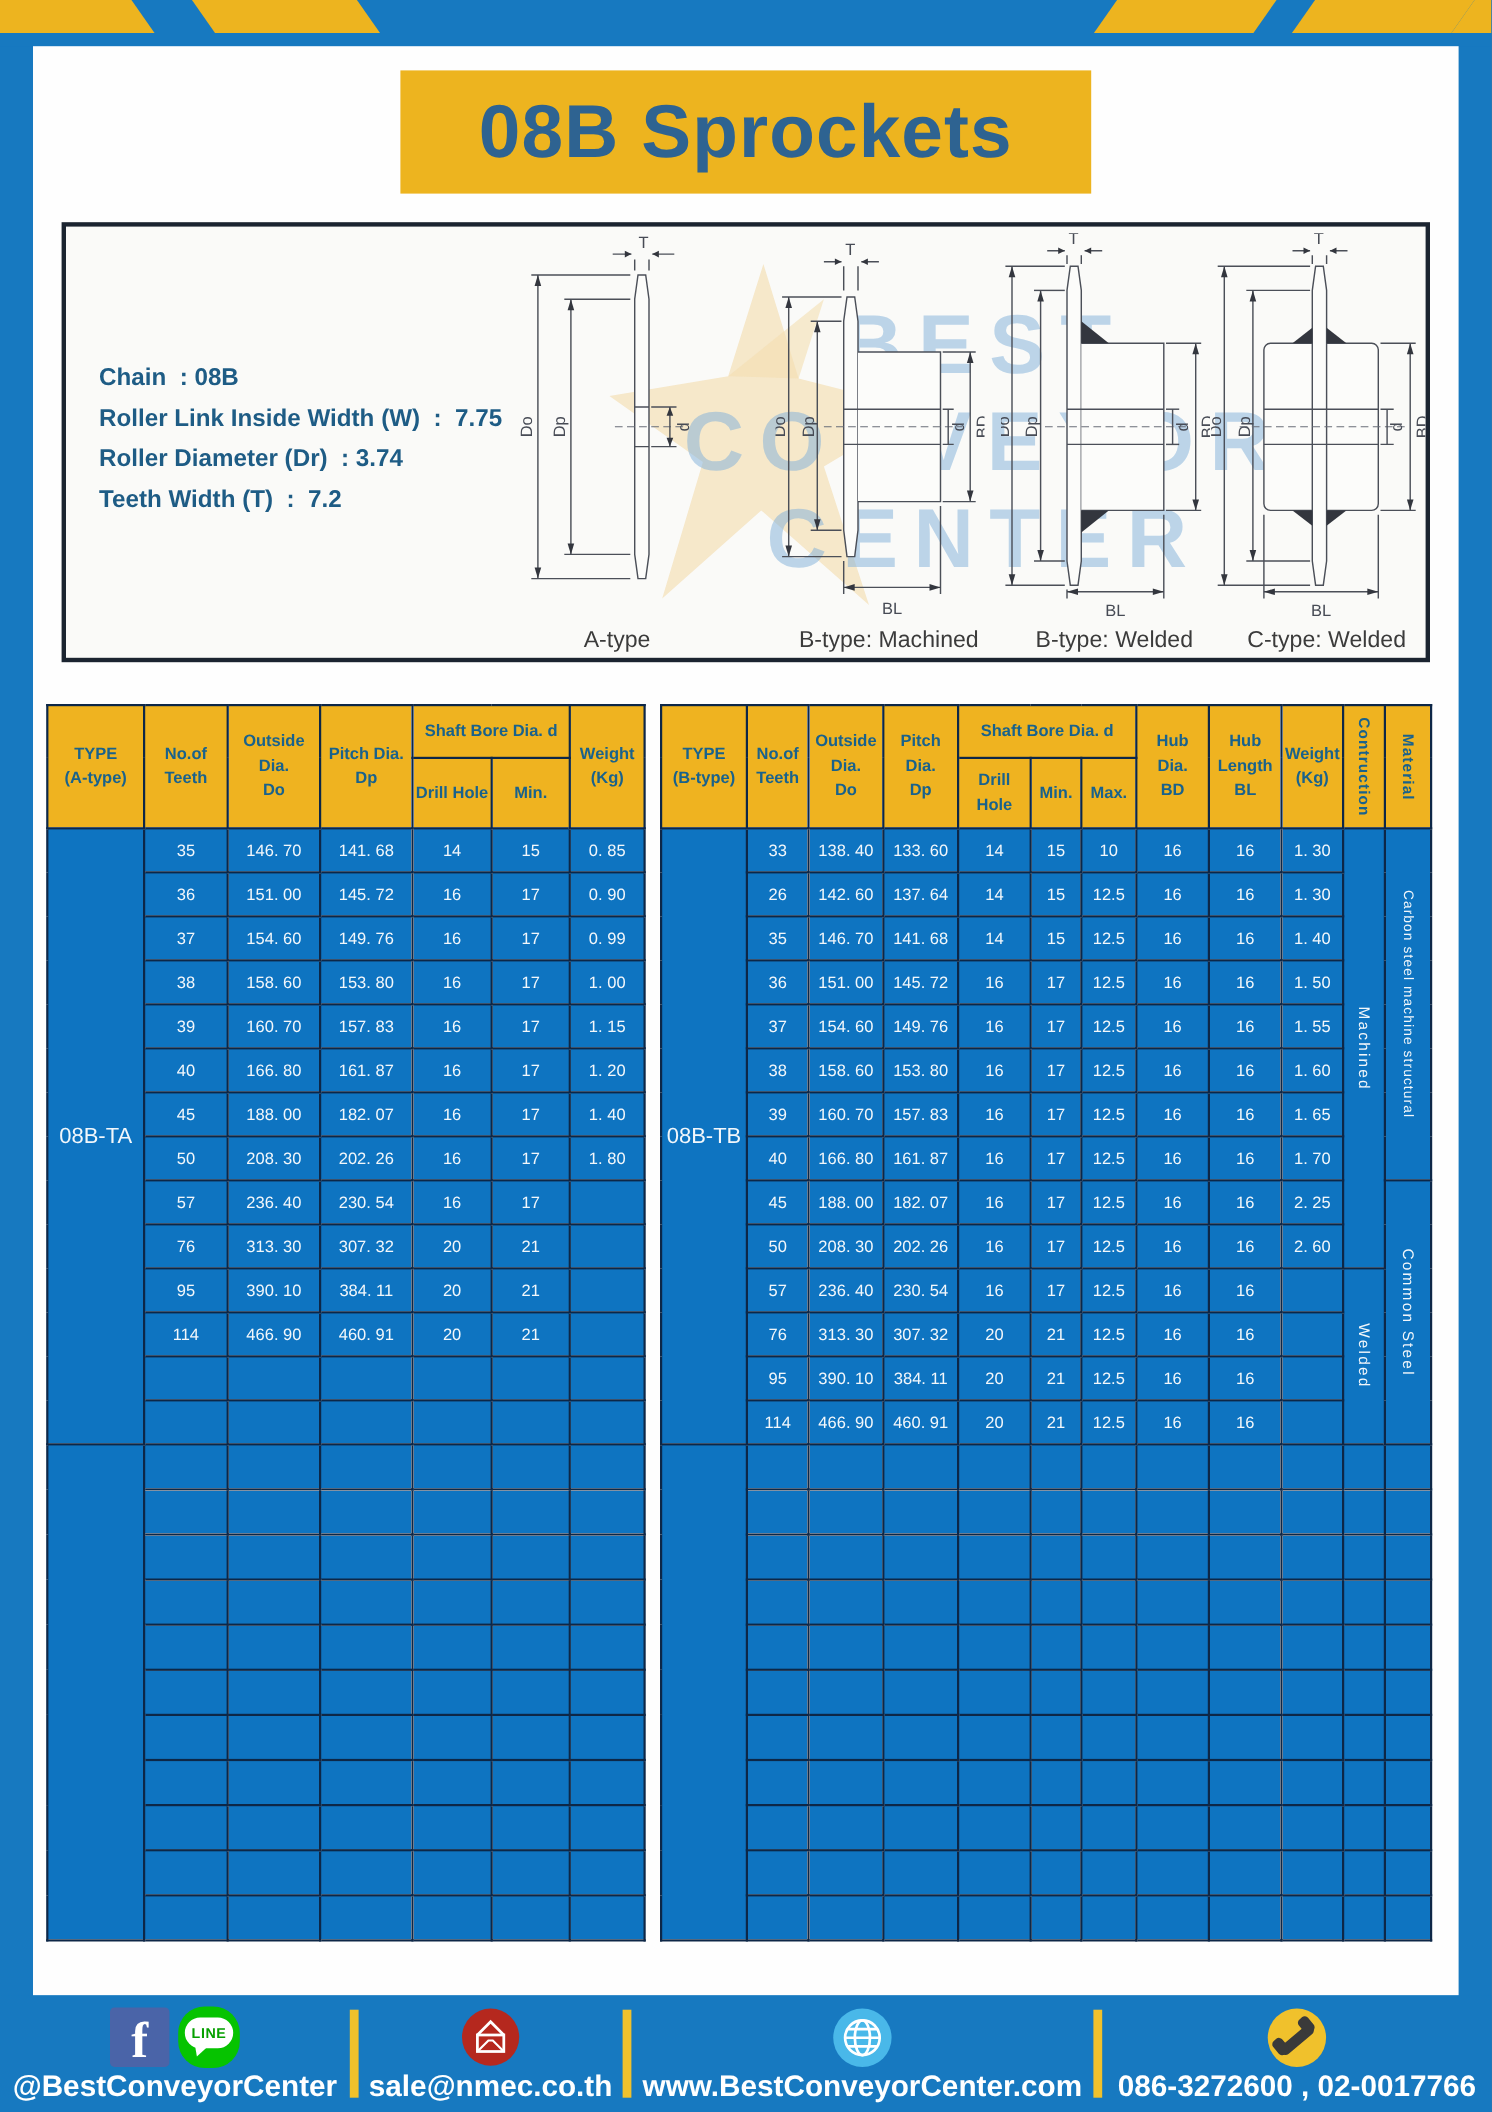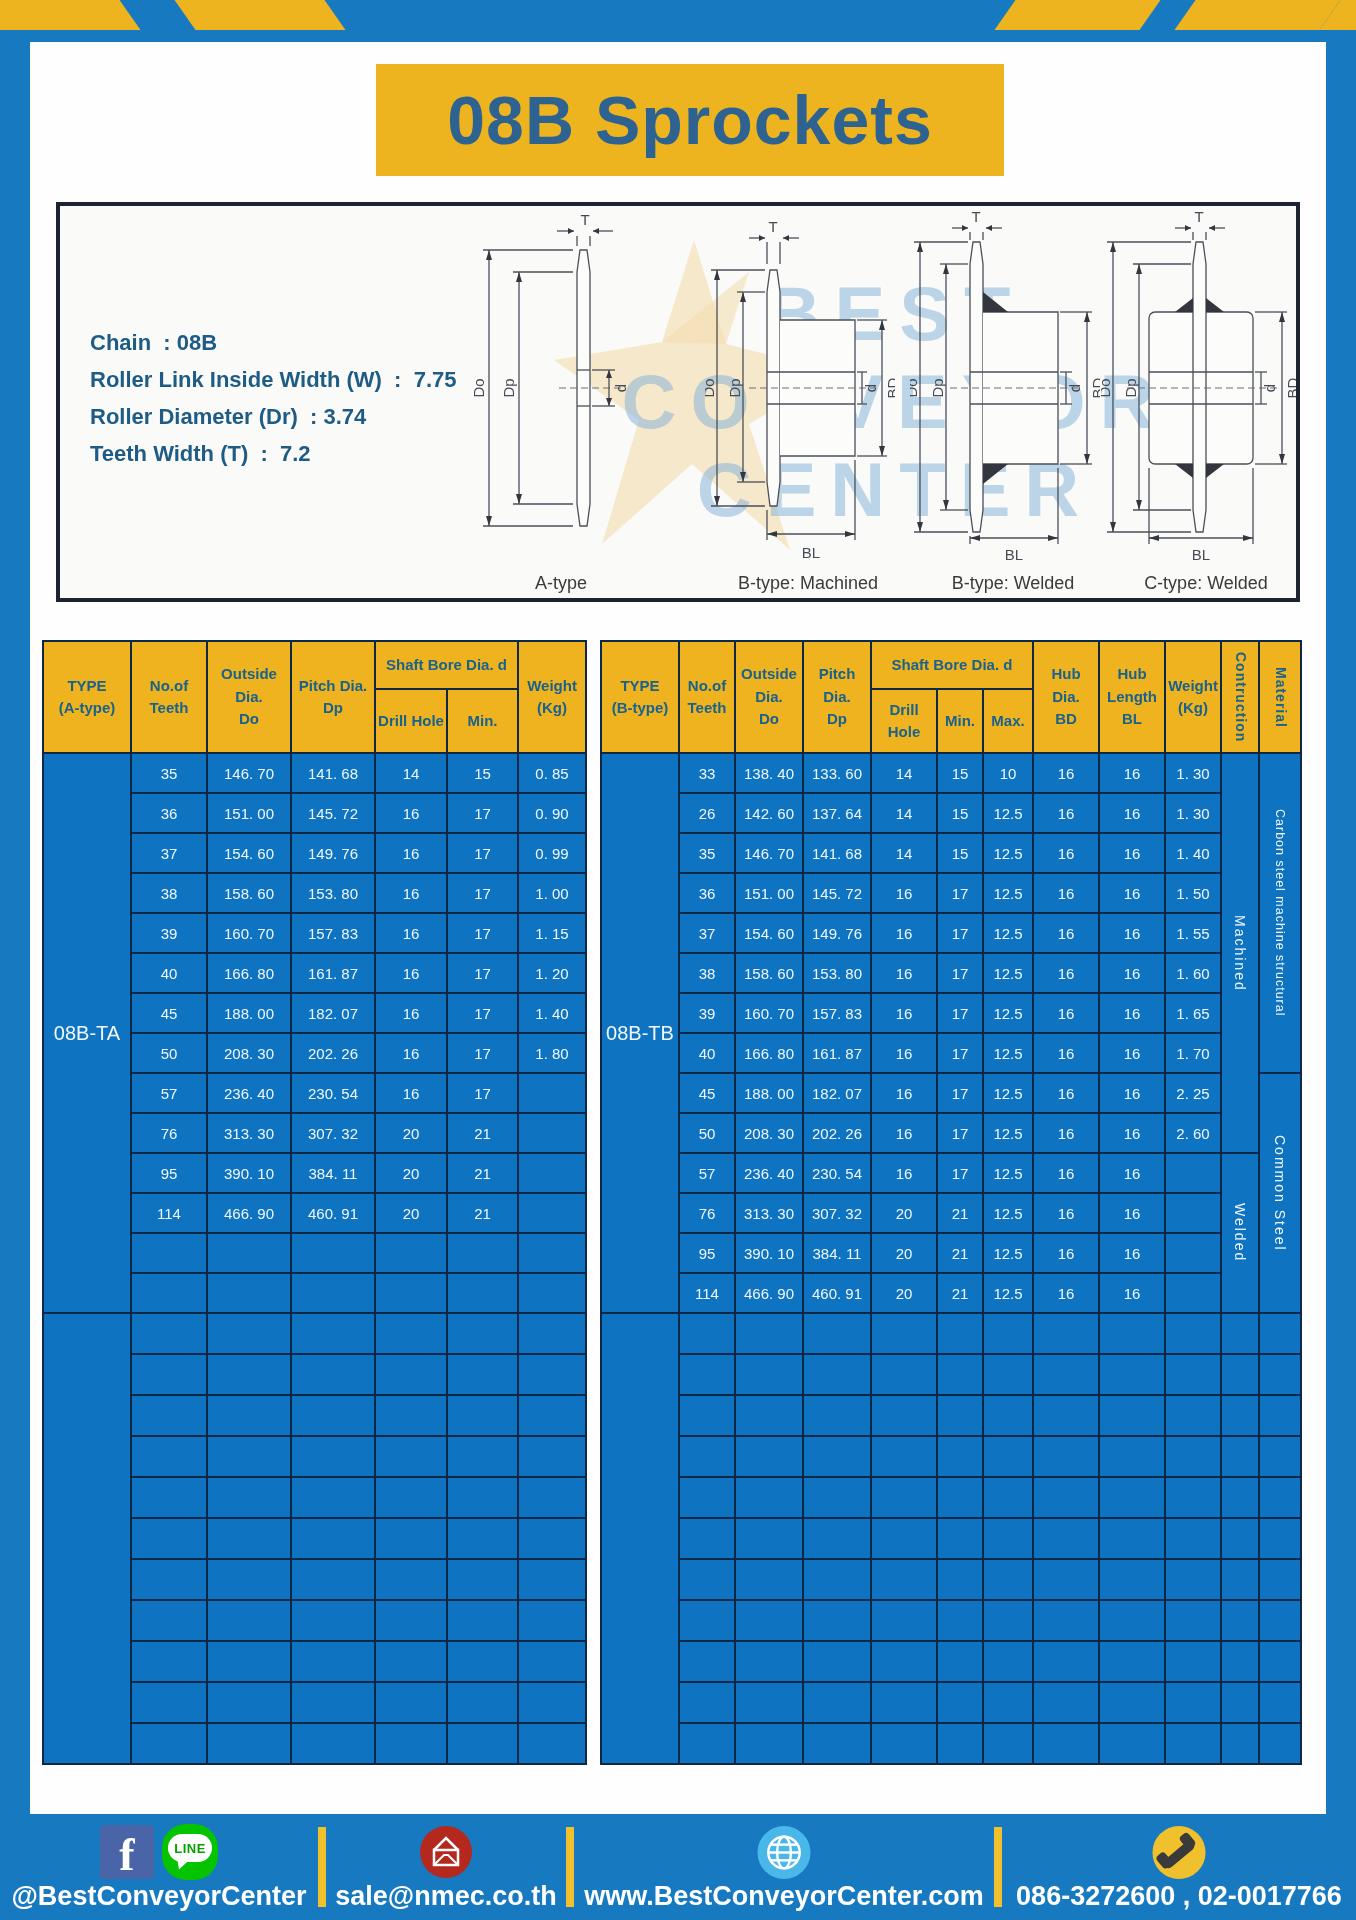--- a/index.html
+++ b/index.html
@@ -7,32 +7,32 @@
         font-family:"Liberation Sans",sans-serif;}
   
   .top-band{position:absolute;top:0;left:0;width:1356px;height:42px;background:#1779C0;overflow:hidden;}
   .stripe{position:absolute;top:0;height:30px;background:#EDB41F;}
   .stripe.sl{transform:skewX(35deg);}
   .stripe.sr{transform:skewX(-35deg);}
   
   .card{position:absolute;left:30px;top:42px;width:1296px;height:1772px;background:#FEFEFE;}
   
   .banner{position:absolute;left:50%;transform:translateX(-50%);top:22px;width:628px;height:112px;
-          background:#EDB41F;display:flex;align-items:center;justify-content:center;margin-left:12px;}
+          background:#EDB41F;display:flex;align-items:center;justify-content:center;}
   .banner h1{margin:0;font-size:68px;font-weight:bold;color:#2E6391;letter-spacing:1px;}
   
   .diagram-box{position:absolute;left:26px;top:160px;width:1236px;height:392px;border:4px solid #1B2430;
                background:#FAFAF8;overflow:hidden;}
   .wm-logo{position:absolute;left:484px;top:26px;opacity:.55;}
   .wm-text{position:absolute;left:470px;top:64px;width:730px;text-align:center;opacity:.5;}
   .wm-line{font-size:76px;font-weight:bold;letter-spacing:14px;color:#7FB0DA;line-height:88px;}
   .specs{position:absolute;left:30px;top:118px;}
   .spec-line{font-size:22px;font-weight:bold;color:#1E5C85;line-height:37px;white-space:pre;}
   .drawing{position:absolute;top:6px;text-align:center;}
-  .drawing .cap{position:absolute;bottom:2px;left:16px;right:0;font-size:18px;color:#3B3B3B;}
+  .drawing .cap{position:absolute;bottom:2px;left:16px;right:0;font-size:21px;color:#3B3B3B;}
   .dwg{display:block;margin:0 auto;}
   .dwg .st{stroke:#4B4F58;stroke-width:1.3;fill:none;}
   .dwg .fw{stroke:#4B4F58;stroke-width:1.3;fill:#FCFCFA;}
   .dwg .weld{fill:#33363E;stroke:none;}
   .dwg .cl{stroke:#6A6E78;stroke-width:1;stroke-dasharray:7 4;fill:none;}
   .dwg text{font-family:"Liberation Sans",sans-serif;font-size:15px;fill:#474B55;}
   
   .tbl-wrap{position:absolute;}
   table.data-table{border-collapse:collapse;table-layout:fixed;}
   .data-table th,.data-table td{border:2px solid #0D2747;padding:0 2px;overflow:hidden;}

